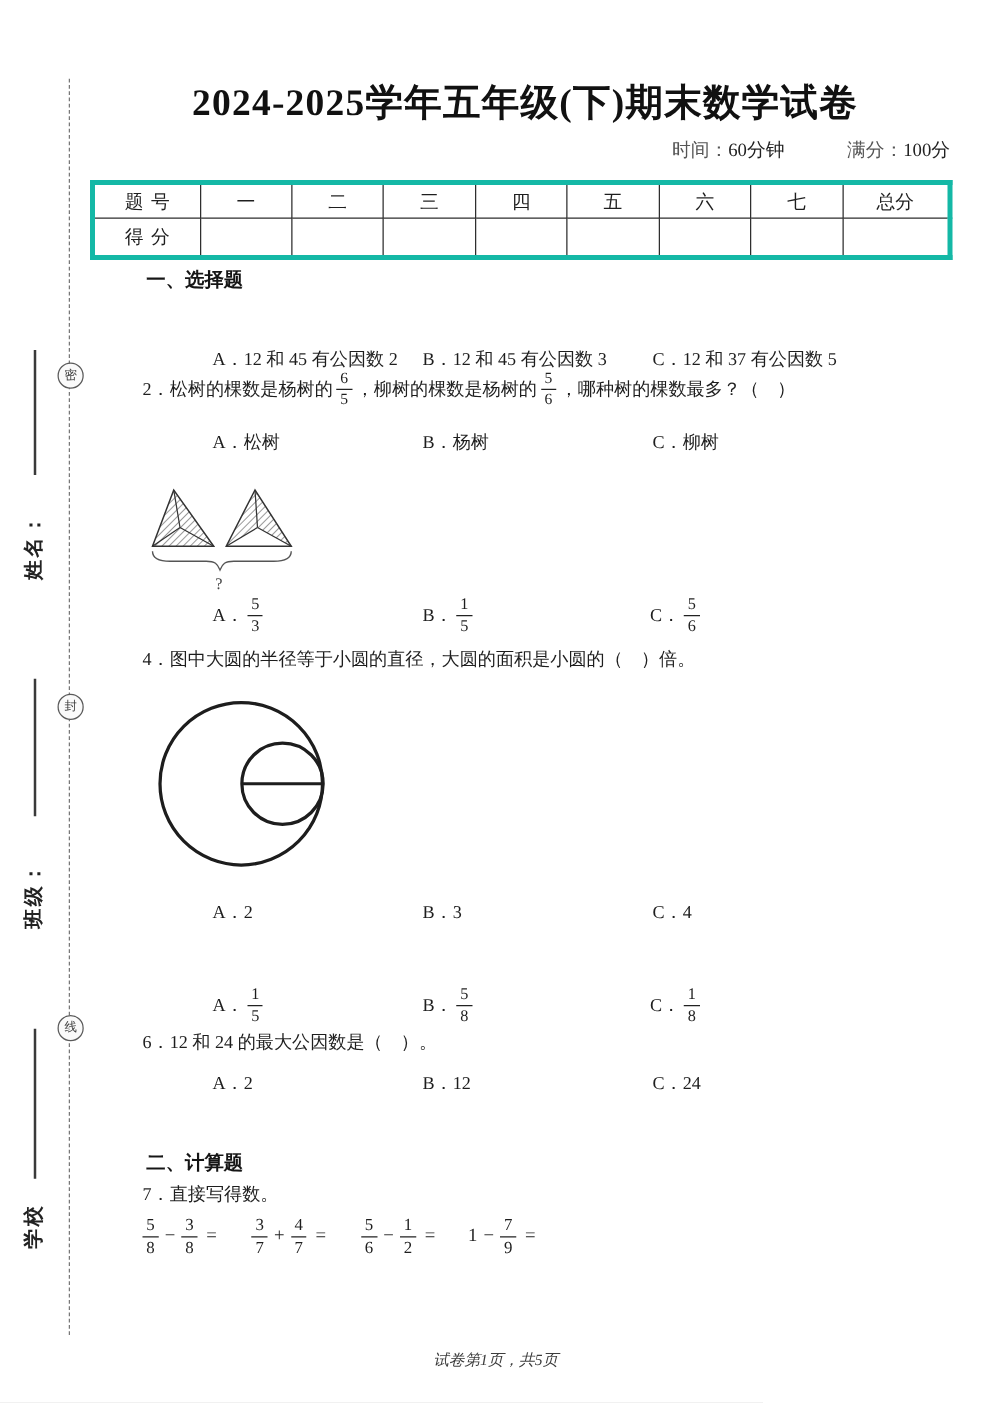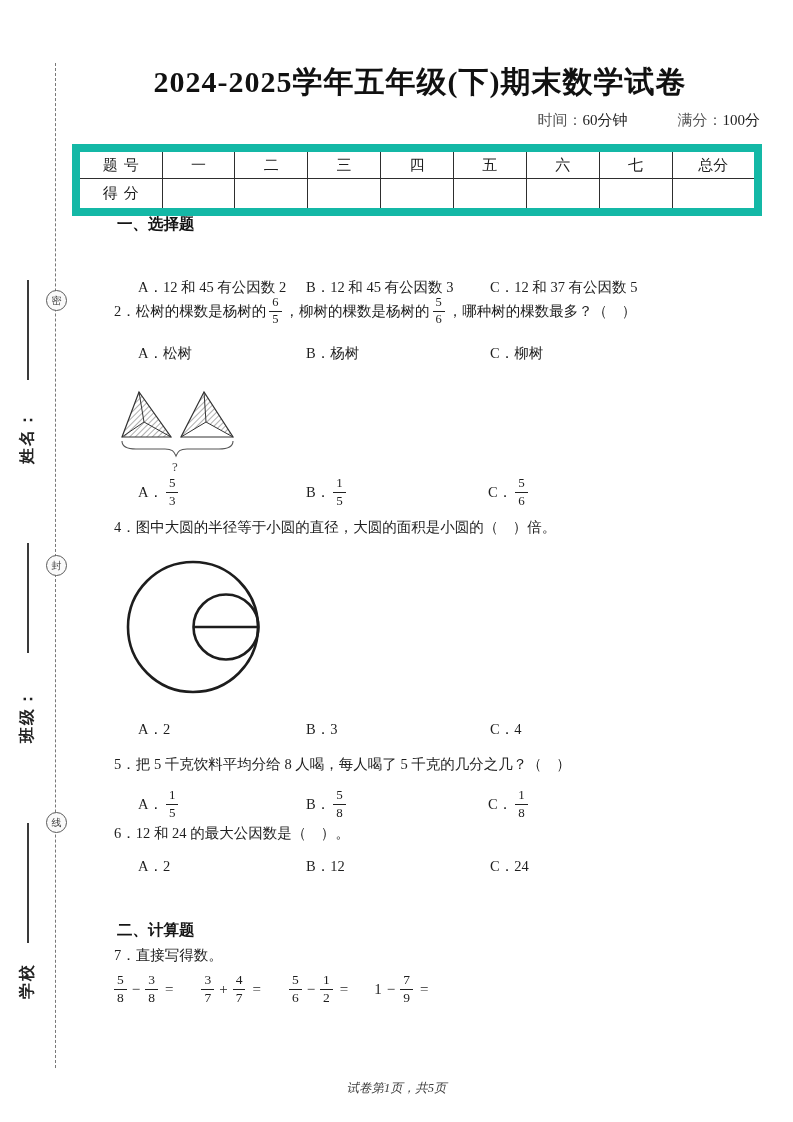--- a/index.html
+++ b/index.html
@@ -25,29 +25,29 @@
   
   .exam-title {
     position:absolute; left:47px; right:0; top:62px; text-align:center;
     font-size:30px; font-weight:bold; letter-spacing:1px; color:#111;
   }
   .exam-meta { position:absolute; right:33px; top:111px; font-size:15px; color:#222; }
   .exam-meta .lbl { color:#555;padding-left:24px; }
   .exam-meta .gap { display:inline-block; width:26px; }
   
   .score-table-wrap { position:absolute; left:72px; top:144px; width:690px; }
-  table.score { border-collapse:collapse; width:100%; table-layout:fixed; border:8px solid #14b8a6; }
+  table.score { border-collapse:collapse; width:100%; table-layout:fixed; border:4px solid #14b8a6; }
   table.score td { border:1.5px solid #2e2e2e; text-align:center; vertical-align:middle; font-size:15px; padding:0; }
   table.score tr.r1 td { height:26px; }
   table.score tr.r2 td { height:29px; }
   td.rowlab { letter-spacing:6px; text-indent:6px; }
   
   .sec-title { position:absolute; font-size:15.5px; font-weight:bold; color:#151515; }
   .q-text { position:absolute; font-size:14.5px; color:#1e1e1e; white-space:nowrap; }
-  .opt { position:absolute; font-size:14.5px; color:#1e1e1e; white-space:nowrap; }
+  .opt { position:absolute; font-size:14.5px; color:#1e1e1e; white-space:nowrap;margin-left:32px; }
   .frac-line { display:flex; align-items:center; }
   .frac { display:inline-flex; flex-direction:column; align-items:center; line-height:1.05; font-size:12.5px; margin:0 3px; }
   .frac .num { padding:0 3px 1.5px; }
   .frac .den { border-top:1.2px solid #222; padding:1.5px 3px 0; }
   .opt-frac { display:flex; align-items:center; height:36px; }
   .opt-frac .frac { font-size:13px; }
   
   .fig { position:absolute; }
   
   .expr-row { position:absolute; left:112px; top:973px; display:flex; align-items:center; gap:26px; font-size:15px; }
@@ -195,21 +195,20 @@
   <svg class="fig" style="left:126px;top:559px" width="136" height="136" viewBox="0 0 136 136">
     <circle cx="67" cy="68" r="65" fill="none" stroke="#1d1d1d" stroke-width="2.6"></circle>
     <circle cx="100" cy="68" r="32.5" fill="none" stroke="#1d1d1d" stroke-width="2.6"></circle>
     <line x1="67.5" y1="68" x2="132.5" y2="68" stroke="#1d1d1d" stroke-width="2.4"></line>
   </svg>
 
   <span class="opt" style="left:138px;top:720px">A．2</span>
   <span class="opt" style="left:306px;top:720px">B．3</span>
   <span class="opt" style="left:490px;top:720px">C．4</span>
 
-  <div class="q-text" style="left:114px;top:755px">5．把 5 千克饮料平均分给 8 人喝，每人喝了 5 千克的几分之几？（　）</div>
   <div class="opt opt-frac" style="left:138px;top:786px">
     <span>A．</span>
       <span class="frac">
         <span class="num">1</span>
         <span class="den">5</span>
       </span>
   </div>
   <div class="opt opt-frac" style="left:306px;top:786px">
     <span>B．</span>
       <span class="frac">

